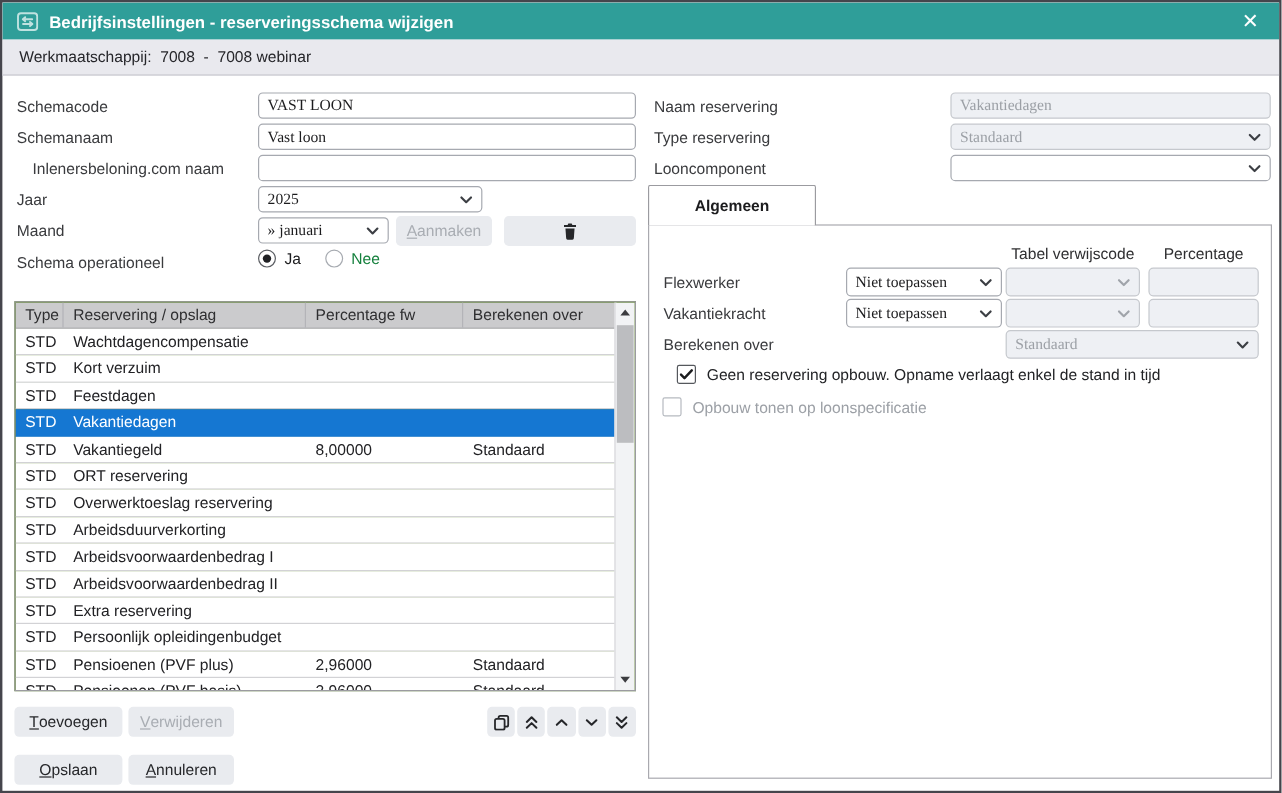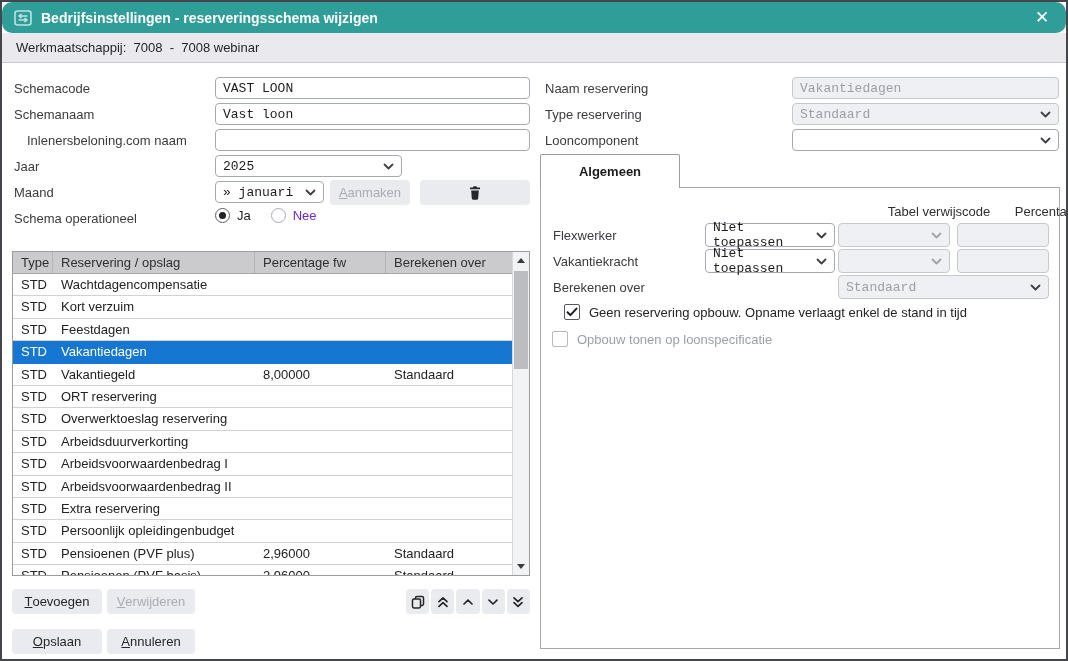--- a/index.html
+++ b/index.html
@@ -3,35 +3,35 @@
 <meta charset="utf-8">
 <style>
   * { margin:0; padding:0; box-sizing:border-box; }
   body { background:#9a9a9a; font-family:"Liberation Sans", sans-serif; }
   .window { position:relative; width:1068px; height:661px; background:#fff;
             border:2px solid #45454c; overflow:hidden; }
   .abs { position:absolute; }
 
   
   .titlebar { left:0; top:0; width:100%; height:31px; background:#2f9e99;
-              display:flex; align-items:center; padding:0 12px;border-radius:10px; }
+              display:flex; align-items:center; padding:0 12px; }
   .titlebar .ttl { color:#ffffff; font-size:14px; font-weight:bold; margin-left:9px; }
   .close { position:absolute; right:10px; top:0; height:31px; width:28px; display:flex;
            align-items:center; justify-content:center; color:#fff; font-size:17px; cursor:pointer; }
 
   
   .subheader { left:0; top:31px; width:100%; height:30px; background:#e9e9ee;
                border-bottom:1px solid #c9c9cf; display:flex; align-items:center;
                padding:0 14px; font-size:13px; color:#26262a; white-space:pre; }
 
   .lbl { font-size:13px; color:#3a3b3e; white-space:nowrap; }
   .dimlbl { color:#9ca0a6; }
 
   .input, .select { height:22px; border:1px solid #a6a9b0; border-radius:4px; background:#fff;
-           font-family:Liberation Mono, monospace; font-size:13px; color:#1c1c1e;
+           font-family:Liberation Serif, serif; font-size:13px; color:#1c1c1e;
            padding:4px 7px; width:100%; }
   .select { display:flex; align-items:center; justify-content:space-between; cursor:pointer; }
   .dis { background:#eef0f4 !important; color:#9ca0a6 !important; border-color:#c5c8cd !important; }
   .chev { width:11px; height:7px; flex:0 0 auto; }
   .chev polyline { fill:none; stroke:#3c3f44; stroke-width:1.8; stroke-linecap:round; stroke-linejoin:round; }
   .chev.gray polyline { stroke:#a0a4aa; }
 
   .btn { display:flex; align-items:center; justify-content:center; background:#e9ebef;
          border:none; border-radius:4px; font-family:"Liberation Sans",sans-serif;
          font-size:13px; color:#26272a; height:25px; cursor:pointer; }
@@ -70,21 +70,21 @@
   .tri-up { width:0; height:0; border-left:4px solid transparent; border-right:4px solid transparent; border-bottom:5px solid #3c3c40; }
   .tri-dn { width:0; height:0; border-left:4px solid transparent; border-right:4px solid transparent; border-top:5px solid #3c3c40; }
   .sthumb { position:absolute; left:1px; top:19px; width:14px; height:98px; background:#bcbdc0; cursor:grab; }
 
   
   .tab { display:flex; align-items:center; justify-content:center; font-size:13px; background:#fff; cursor:pointer; }
   .tab.active { border:1px solid #9b9ba0; border-bottom:none; font-weight:bold; color:#1c1c1e; z-index:2;
                 border-top-left-radius:2px; border-top-right-radius:2px; }
   .tab.inactive { border:1px solid #c9c9cd; border-bottom:none; color:#9a9da2; }
   .panel { border:1px solid #a9a9af; background:#fff; }
-  .colhdr { font-size:13px; color:#2f2f31; text-align:center;margin-left:45px; }
+  .colhdr { font-size:13px; color:#2f2f31; text-align:center; }
   u { text-decoration:underline; }
 </style>
 </head>
 <body>
 
 <div class="window">
 
   <div class="abs titlebar">
     <span style="display:inline-flex;">
       <svg width="18" height="16" viewBox="0 0 18 16">
@@ -139,21 +139,21 @@
     </span>
   </button>
 
   <div class="abs lbl" style="left:12px; top:209px;">Schema operationeel</div>
   <div class="abs" style="left:213px; top:206px; display:flex; align-items:center; gap:7px;">
     <span class="radio">
         <span class="dot"></span>
       </span>
     <span class="lbl" style="color:#1c1c1e;">Ja</span>
     <span class="radio off" style="margin-left:13px;"></span>
-    <span class="lbl" style="color:#6d28d9;">Nee</span>
+    <span class="lbl" style="color:#15803d;">Nee</span>
   </div>
 
   <div class="abs tbl">
     <div class="thead">
       <div class="hcell">Type</div>
       <div class="hcell">Reservering / opslag</div>
       <div class="hcell">Percentage fw</div>
       <div class="hcell">Berekenen over</div>
     </div>
     <div class="tbody">

